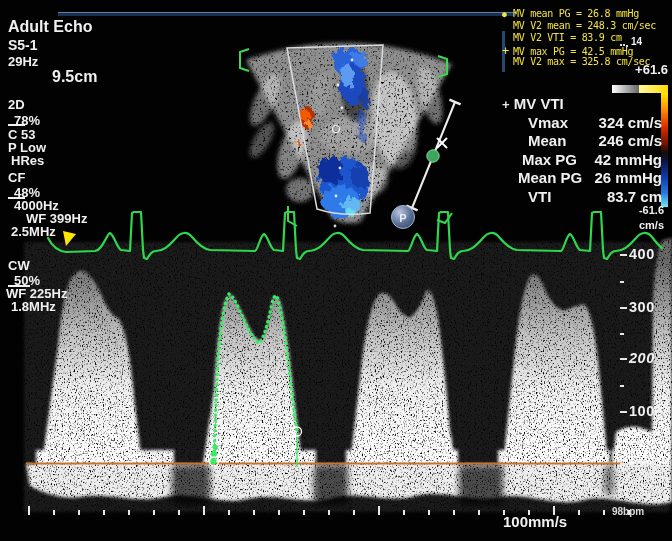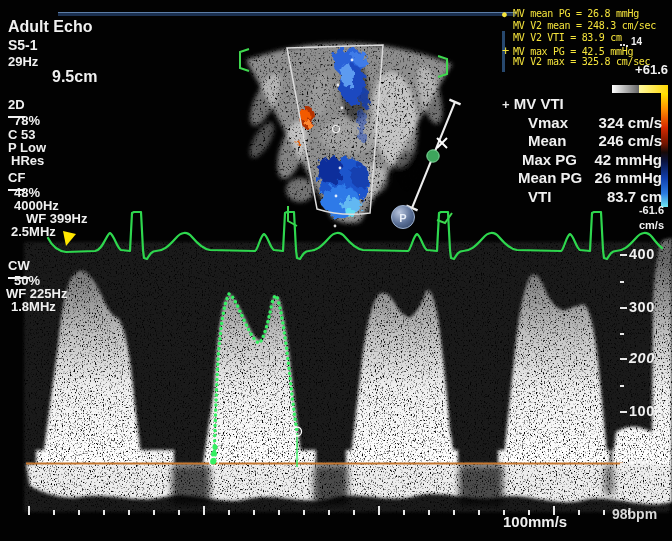--- a/index.html
+++ b/index.html
@@ -6,21 +6,21 @@
     --ecg:#2ed74e; --trace:#35ef62; --base:#c4762f; --yellow:#f5e43c; --white:#f0f0f0;
   }
   html,body{margin:0;padding:0;background:#111;}
   #screen{position:relative;width:672px;height:541px;background:#020202;overflow:hidden;
           font-family:"Liberation Sans",sans-serif;}
   .abs{position:absolute;}
   .wtxt{color:var(--white);font-weight:bold;white-space:pre;}
   .lp{left:8px;font-size:13px;}
   .lp-indent1{left:11px;}
   .lp-indent2{left:14px;}
-  .lp-head{border-bottom:2px solid var(--white);padding-bottom:4px;line-height:12px;}
+  .lp-head{border-bottom:2px solid var(--white);padding-bottom:12px;line-height:12px;}
   .ytxt{color:var(--yellow);font-family:"DejaVu Sans Mono",monospace;font-weight:normal;
         font-size:10px;letter-spacing:-0.3px;white-space:pre;}
   .ymark{display:inline-block;width:11px;color:var(--yellow);}
   .res-row{display:flex;justify-content:space-between;left:528px;width:134px;font-size:15px;}
   .axis-lab{left:629px;font-size:14.5px;letter-spacing:0.5px;}
   .tick-time{position:absolute;width:2px;background:#e8e8e8;}
   .tick-vel{position:absolute;height:2px;background:#e8e8e8;}
   .topbar{left:58px;top:12px;width:458px;height:4px;
           background:linear-gradient(#5c7da6 25%,#1b3050 25%);}
   .vbluebar{left:502px;top:31px;width:3px;height:41px;background:#27486e;}
@@ -251,21 +251,21 @@
   <div class="abs wtxt res-row" style="top:169px;left:518px;width:144px;"><span>Mean PG</span><span>26 mmHg</span></div>
   <div class="abs wtxt res-row" style="top:188px;"><span>VTI</span><span>83.7 cm</span></div>
 
   <div class="abs wtxt axis-lab" style="top:246px;">400</div>
   <div class="abs wtxt axis-lab" style="top:299px;">300</div>
   <div class="abs wtxt axis-lab" style="top:350px;font-style:italic;">200</div>
   <div class="abs wtxt axis-lab" style="top:403px;">100</div>
   <div class="abs wtxt" style="left:628px;top:455px;font-size:13px;">cm/s</div>
 
   <div class="abs wtxt" style="left:503px;top:513px;font-size:15px;">100mm/s</div>
-  <div class="abs" style="left:612px;top:506px;font-size:14px;font-weight:bold;color:#d8d8d8;">98bpm</div>
+  <div class="abs" style="left:612px;top:506px;font-size:10px;font-weight:bold;color:#d8d8d8;">98bpm</div>
 
 <div class="tick-time" style="left: 28px; top: 506px; height: 9px;"></div>
     <div class="tick-time" style="left: 53px; top: 510px; height: 5px;"></div>
     <div class="tick-time" style="left: 78px; top: 510px; height: 5px;"></div>
     <div class="tick-time" style="left: 103px; top: 510px; height: 5px;"></div>
     <div class="tick-time" style="left: 128px; top: 510px; height: 5px;"></div>
     <div class="tick-time" style="left: 153px; top: 510px; height: 5px;"></div>
     <div class="tick-time" style="left: 178px; top: 510px; height: 5px;"></div>
     <div class="tick-time" style="left: 203px; top: 506px; height: 9px;"></div>
     <div class="tick-time" style="left: 228px; top: 510px; height: 5px;"></div>

